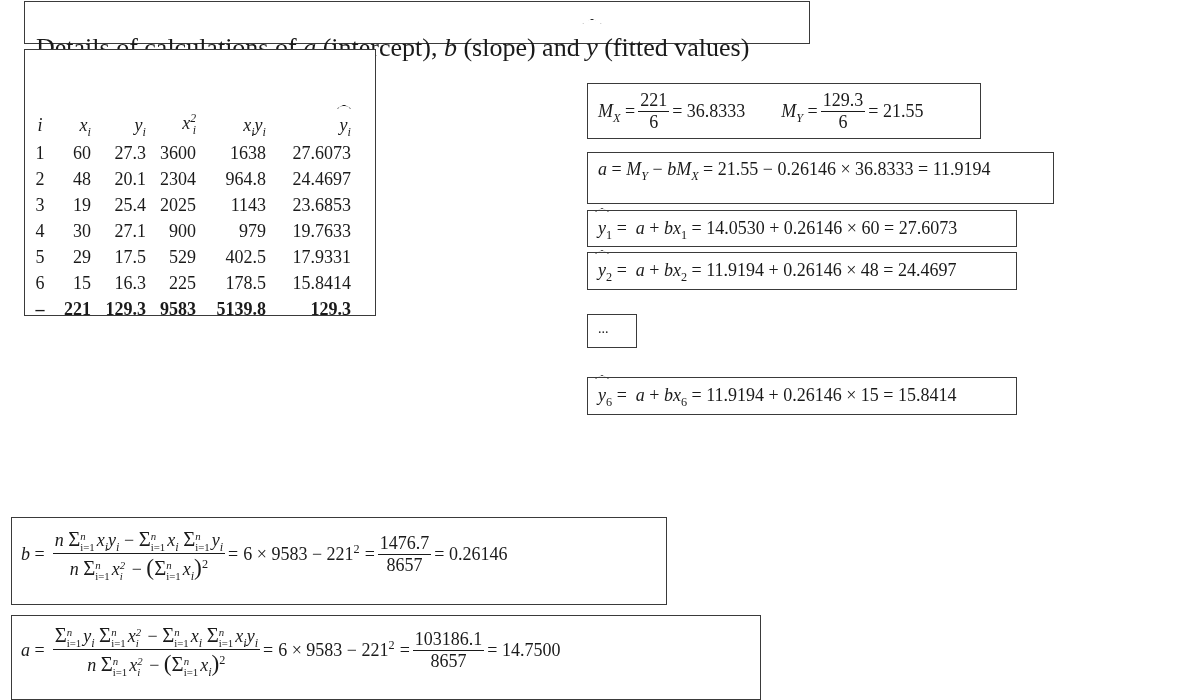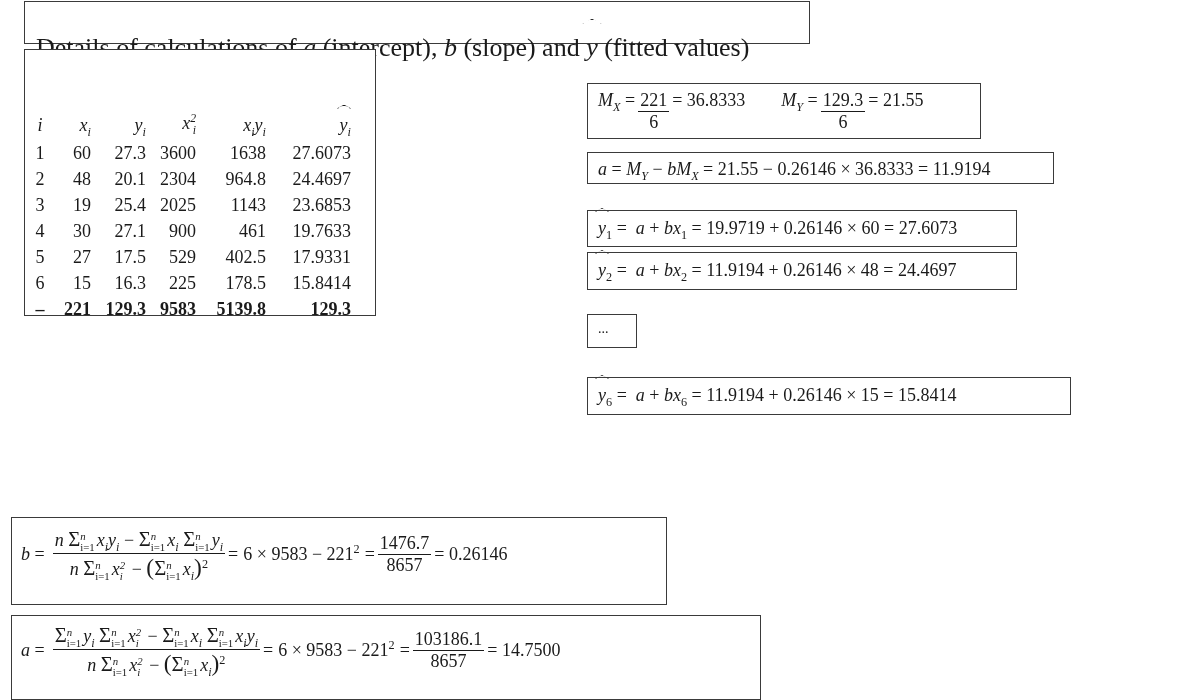--- a/index.html
+++ b/index.html
@@ -49,25 +49,25 @@
   .c0 { width: 14px; text-align: center !important; }
   .c1 { width: 44px; }
   .c2 { width: 55px; }
   .c3 { width: 50px; }
   .c4 { width: 70px; }
   .c5 { width: 85px; }
 
   
   .fbox .txt { position: absolute; left: 10px; white-space: nowrap; font-size: 18px; }
   #means-box { left: 587px; top: 83px; width: 394px; height: 56px; }
-  #a-simple-box { left: 587px; top: 152px; width: 467px; height: 32px; padding-left: 48px; }
+  #a-simple-box { left: 587px; top: 152px; width: 467px; height: 52px; padding-left: 48px; }
   #yhat1-box { left: 587px; top: 210px; width: 430px; height: 37px; }
   #yhat2-box { left: 587px; top: 252px; width: 430px; height: 38px; }
   #dots-box { left: 587px; top: 314px; width: 50px; height: 34px; }
-  #yhat6-box { left: 587px; top: 377px; width: 484px; height: 38px; text-align: right; }
+  #yhat6-box { left: 587px; top: 377px; width: 430px; height: 38px; text-align: right; }
 
   .frac { display: inline-flex; flex-direction: column; align-items: center; vertical-align: middle; margin: 0 3px; }
   .frac .num { border-bottom: 1px solid #1a1a1a; padding: 0 2px; line-height: 1.15; }
   .frac .den { padding: 0 2px; line-height: 1.15; }
   .sum { font-size: 1.15em; }
   .lim { display: inline-flex; flex-direction: column; font-size: 0.6em; vertical-align: middle; line-height: 1; margin-right: 2px; }
   .lim span:first-child { font-style: italic; }
 
   #b-box { left: 11px; top: 517px; width: 656px; height: 88px; }
   #a-full-box { left: 11px; top: 615px; width: 750px; height: 85px; }
@@ -120,26 +120,26 @@
           <td class="c2">25.4</td>
           <td class="c3">2025</td>
           <td class="c4">1143</td>
           <td class="c5">23.6853</td>
         </tr>
         <tr>
           <td class="c0">4</td>
           <td class="c1">30</td>
           <td class="c2">27.1</td>
           <td class="c3">900</td>
-          <td class="c4">461</td>
+          <td class="c4">979</td>
           <td class="c5">19.7633</td>
         </tr>
         <tr>
           <td class="c0">5</td>
-          <td class="c1">27</td>
+          <td class="c1">29</td>
           <td class="c2">17.5</td>
           <td class="c3">529</td>
           <td class="c4">402.5</td>
           <td class="c5">17.9331</td>
         </tr>
         <tr>
           <td class="c0">6</td>
           <td class="c1">15</td>
           <td class="c2">16.3</td>
           <td class="c3">225</td>
@@ -152,21 +152,21 @@
           <td class="c2">129.3</td>
           <td class="c3">9583</td>
           <td class="c4">5139.8</td>
           <td class="c5">129.3</td>
         </tr>
       </tbody>
   </table>
 </div>
 
 <div id="means-box" class="box fbox">
-  <div class="txt" style="top:6px; display:flex; align-items:flex-start;">
+  <div class="txt" style="top:6px; display:flex; align-items:center;">
     <span class="it">M<sub>X</sub></span>&nbsp;=
     <span class="frac">
         <span class="num">221</span>
         <span class="den">6</span>
       </span>
     <span>= 36.8333</span>
     <span style="display:inline-block;width:36px"></span>
     <span class="it">M<sub>Y</sub></span>&nbsp;=
     <span class="frac">
         <span class="num">129.3</span>
@@ -177,21 +177,21 @@
 </div>
 
 <div id="a-simple-box" class="box fbox">
   <div class="txt" style="top:6px">
     <span class="it">a</span> = <span class="it">M<sub>Y</sub></span> − <span class="it">bM<sub>X</sub></span> <span>= 21.55 − 0.26146 × 36.8333 = 11.9194</span>
   </div>
 </div>
 
 <div id="yhat1-box" class="box fbox">
   <div class="txt" style="top:7px">
-    <span class="hat hat2">y</span><sub>1</sub> = &nbsp;<span class="it">a</span> + <span class="it">bx</span><sub>1</sub> <span>= 19.9719 + 0.26146 × 60 = 27.6073</span>
+    <span class="hat hat2">y</span><sub>1</sub> = &nbsp;<span class="it">a</span> + <span class="it">bx</span><sub>1</sub> <span>= 14.0530 + 0.26146 × 60 = 27.6073</span>
   </div>
 </div>
 <div id="yhat2-box" class="box fbox">
   <div class="txt" style="top:7px">
     <span class="hat hat2">y</span><sub>2</sub> = &nbsp;<span class="it">a</span> + <span class="it">bx</span><sub>2</sub> <span>= 11.9194 + 0.26146 × 48 = 24.4697</span>
   </div>
 </div>
 <div id="dots-box" class="box fbox">
   <div class="txt" style="top:6px; font-size:14px;">...</div>
 </div>

